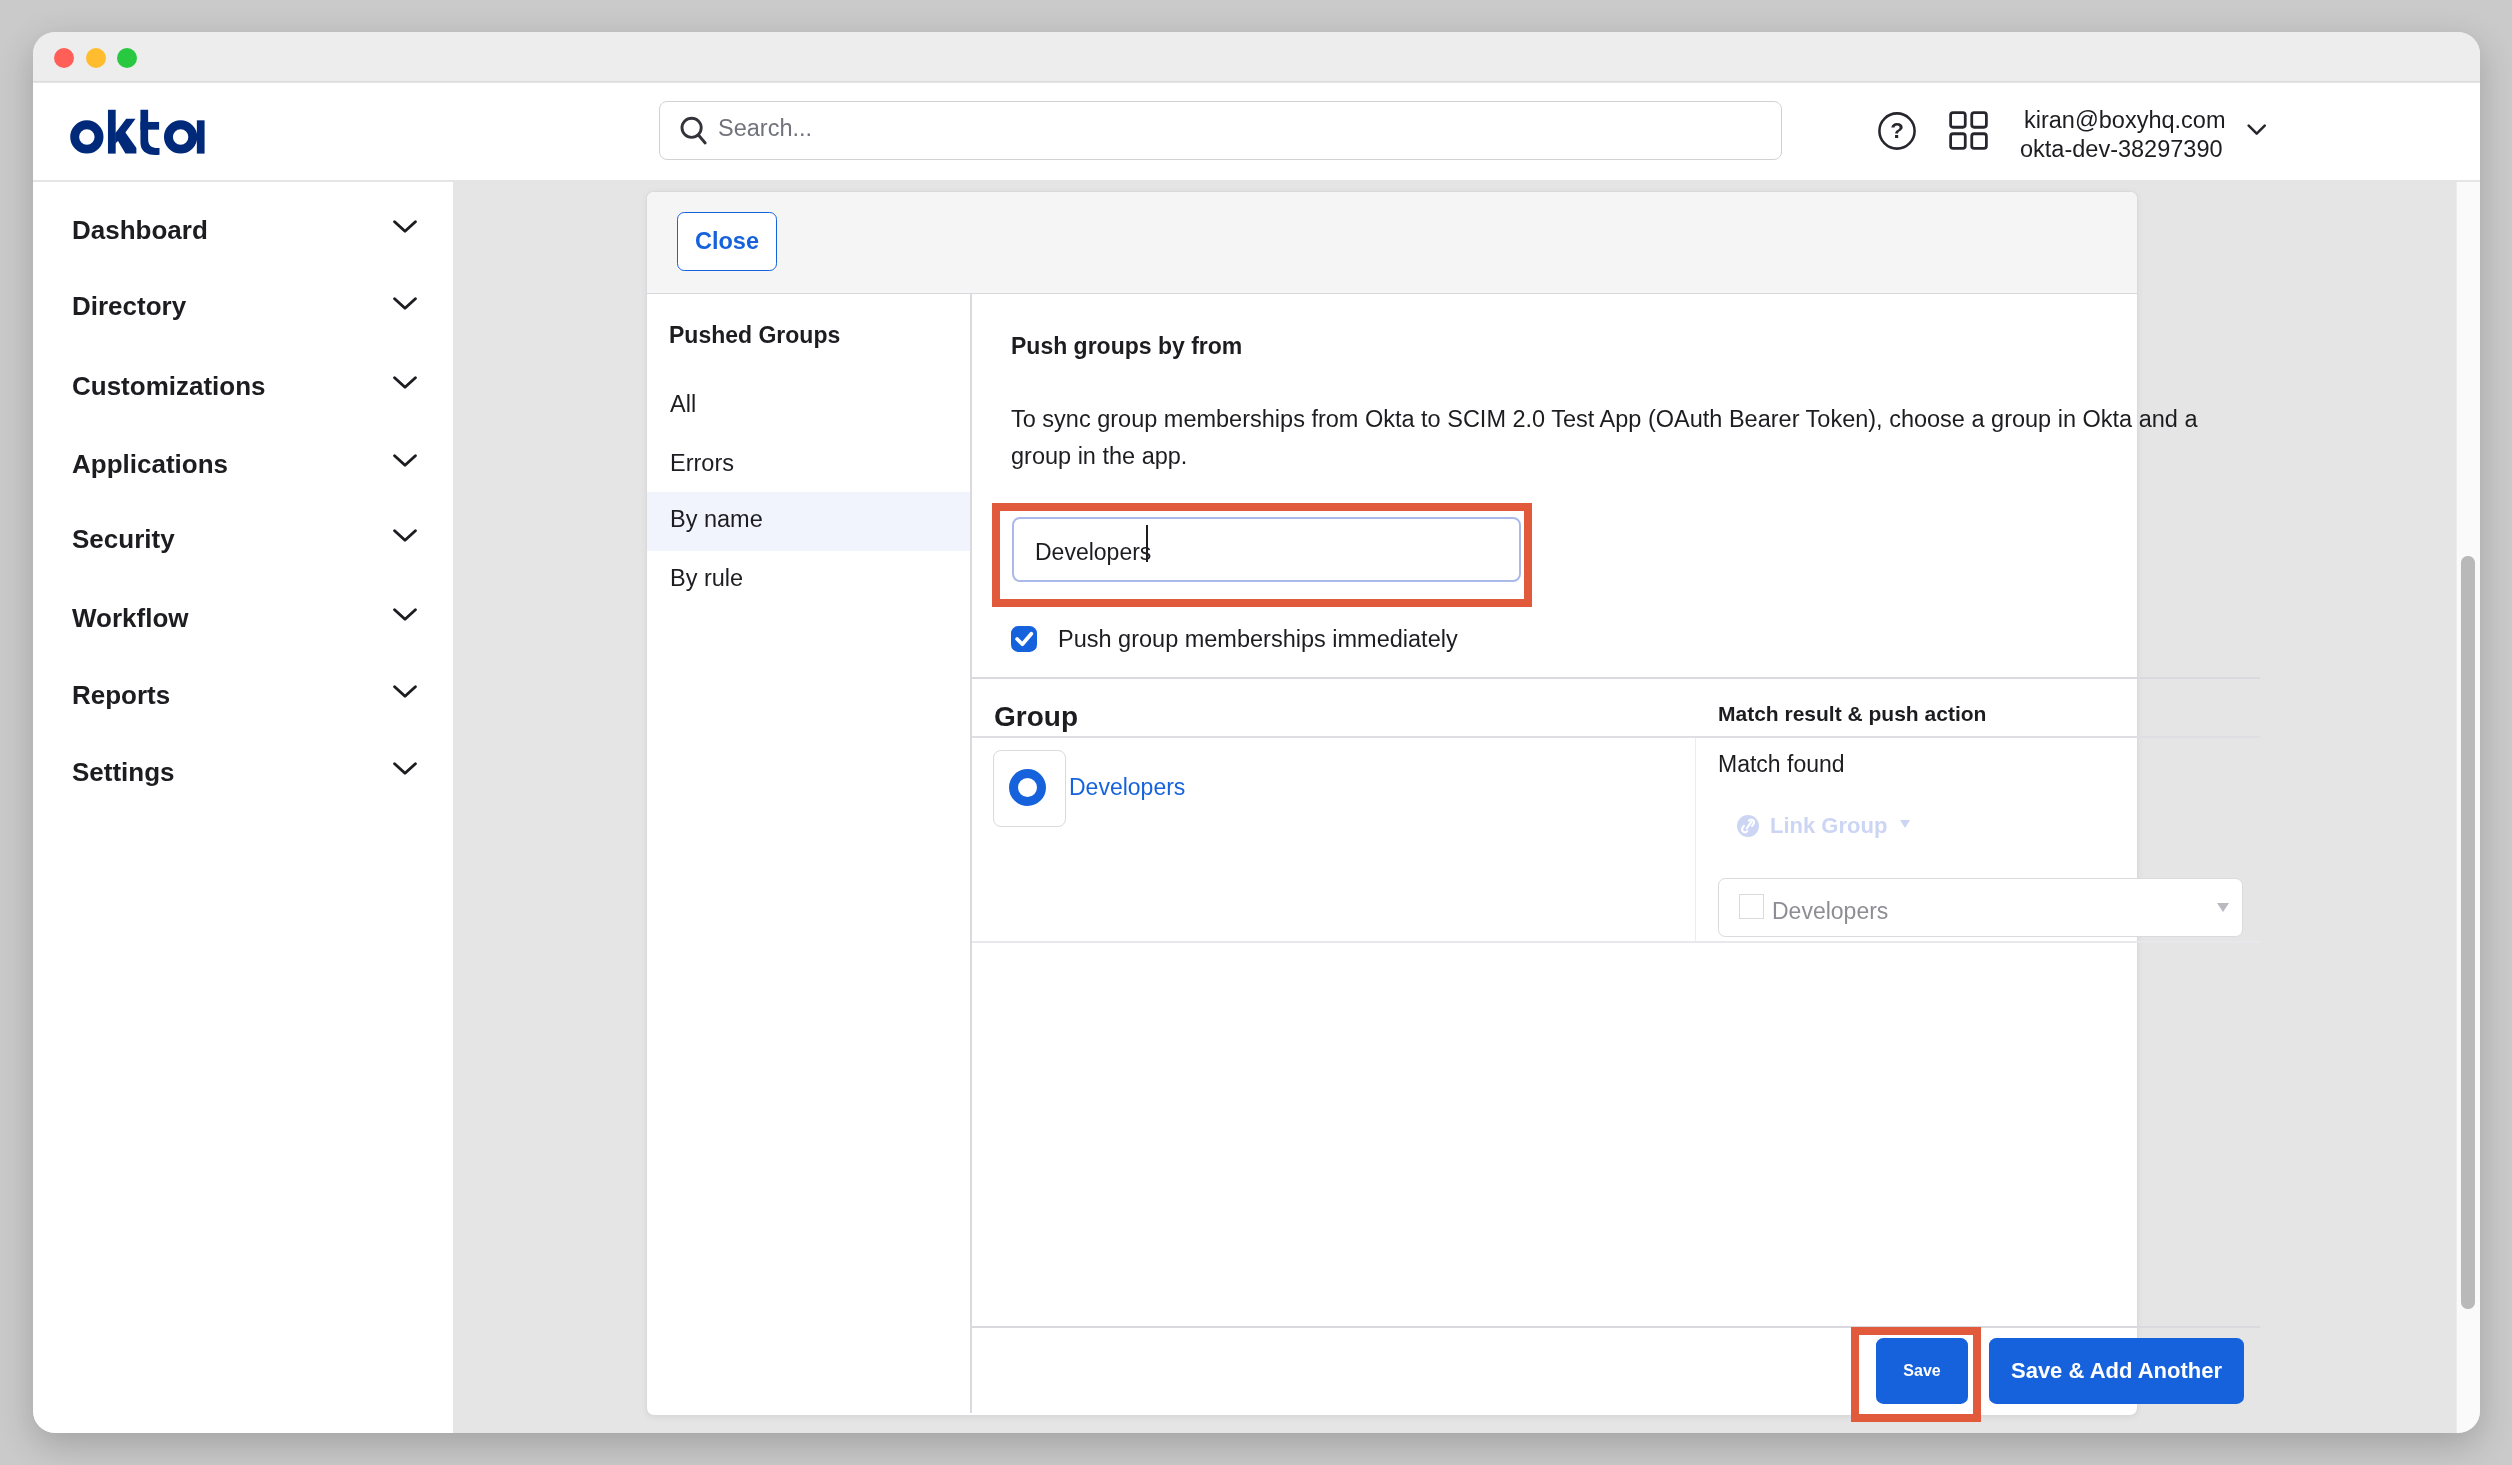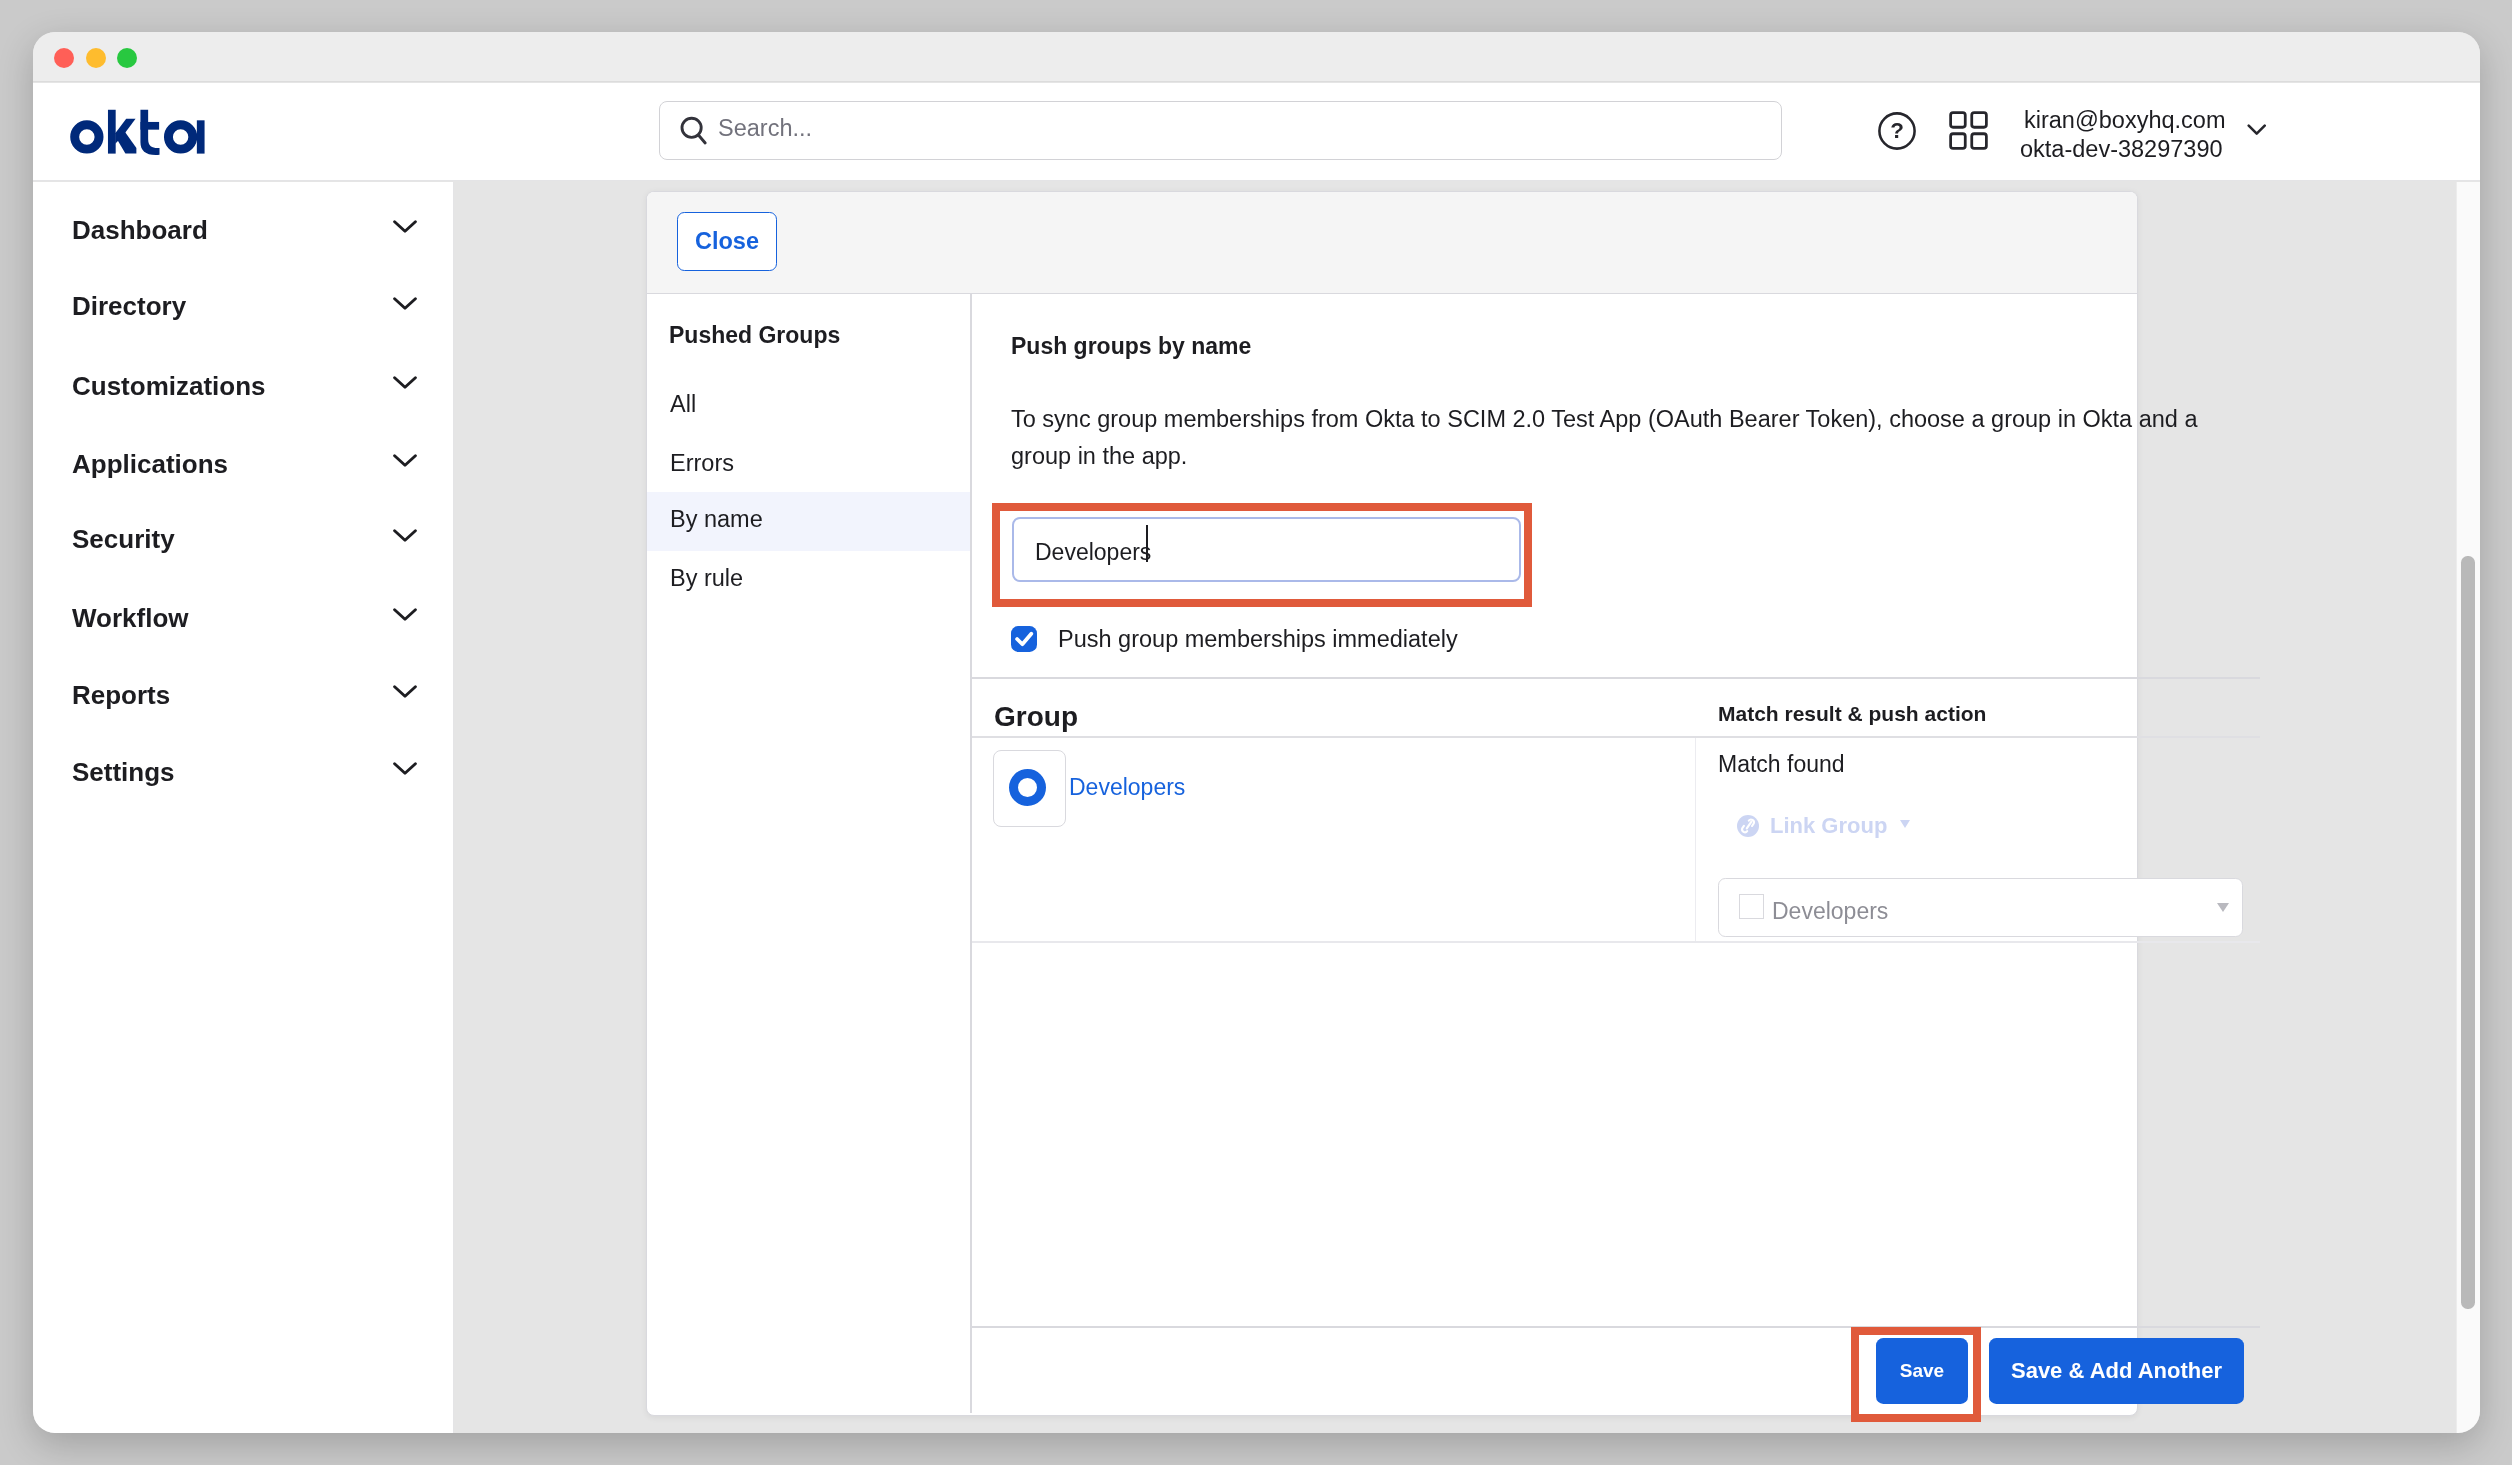--- a/index.html
+++ b/index.html
@@ -23,21 +23,21 @@
   .hline{position:absolute;background:#d9d9de;height:1.6px;}
   .obox{position:absolute;border:8px solid #e05a3b;z-index:60;}
   .inputbox{position:absolute;left:365px;top:325px;width:509px;height:65px;border:2.4px solid #aab9e9;border-radius:8px;background:#fff;}
   .caret{position:absolute;width:2.4px;height:37px;background:#1d1d21;}
   .checkbox{position:absolute;left:364px;top:434px;width:26px;height:26px;background:#1662dd;border-radius:7.3px;}
   .iconbox{position:absolute;left:346px;top:558px;width:73px;height:77px;border:1.6px solid #d9d9de;border-radius:8px;background:#fff;}
   .donut{position:absolute;left:15.4px;top:18px;width:37px;height:37px;border:9.7px solid #1662dd;border-radius:50%;background:#fff;}
   .dropdown{position:absolute;left:1071px;top:686px;width:525px;height:59px;border:1.6px solid #d9d9de;border-radius:7.3px;background:#fff;}
   .ddsq{position:absolute;left:20px;top:15.4px;width:25px;height:25px;border:1.6px solid #d9d9de;background:#fff;}
   .ddcaret{position:absolute;left:498px;top:24px;width:0;height:0;border-left:6.5px solid transparent;border-right:6.5px solid transparent;border-top:9px solid #b9b9bf;}
-  .bluebtn{position:absolute;top:1146px;height:66px;background:#1662dd;border-radius:7.3px;color:#fff;font-weight:bold;font-size:19px;text-align:center;line-height:66px;}
+  .bluebtn{position:absolute;top:1146px;height:66px;background:#1662dd;border-radius:7.3px;color:#fff;font-weight:bold;font-size:16px;text-align:center;line-height:66px;}
   .lgcirc{position:absolute;left:1090px;top:623px;width:22px;height:22px;border-radius:50%;background:#ccd5f3;}
   .lgcaret{position:absolute;left:1253px;top:628px;width:0;height:0;border-left:5.7px solid transparent;border-right:5.7px solid transparent;border-top:8px solid #ccd5f3;}
   .mi{left:39px;font-size:26px;}
   .mc{left:360px;width:24px;height:13.8px;}
 </style>
 </head>
 <body>
 <div class="win">
   <div class="tbar">
     <div class="dot" style="left:21px;background:#ff5f57;"></div>
@@ -124,21 +124,21 @@
     <div class="phead"></div>
     <div class="closebtn">Close</div>
     <div class="pnavline"></div>
     <div class="selrow"></div>
     <div class="t b" style="left:22px;top:132px;font-size:23px;">Pushed Groups</div>
     <div class="t" style="left:23px;top:201px;font-size:23.5px;">All</div>
     <div class="t" style="left:23px;top:260px;font-size:23.5px;">Errors</div>
     <div class="t" style="left:23px;top:316px;font-size:23.5px;">By name</div>
     <div class="t" style="left:23px;top:375px;font-size:23.5px;">By rule</div>
 
-    <div class="t b" style="left:364px;top:143px;font-size:23px;">Push groups by name</div>
+    <div class="t b" style="left:364px;top:143px;font-size:23px;">Push groups by from</div>
     <div class="t" style="left:364px;top:216px;font-size:23.5px;">To sync group memberships from Okta to SCIM 2.0 Test App (OAuth Bearer Token), choose a group in Okta and a</div>
     <div class="t" style="left:364px;top:253px;font-size:23.5px;">group in the app.</div>
     <div class="inputbox"></div>
     <div class="t" style="left:388px;top:349px;font-size:23px;">Developers</div>
     <div class="caret" style="left:499px;top:333px;"></div>
     <div class="checkbox"></div>
     <svg class="abs" style="left:364px;top:434px;" width="26" height="26" viewBox="0 0 32 32">
     <path d="M7.5 16 L14 22.5 L25 9.5" fill="none" stroke="#fff" stroke-width="4.6" stroke-linecap="round" stroke-linejoin="round"></path>
   </svg>
     <div class="t" style="left:411px;top:436px;font-size:23.5px;">Push group memberships immediately</div>

